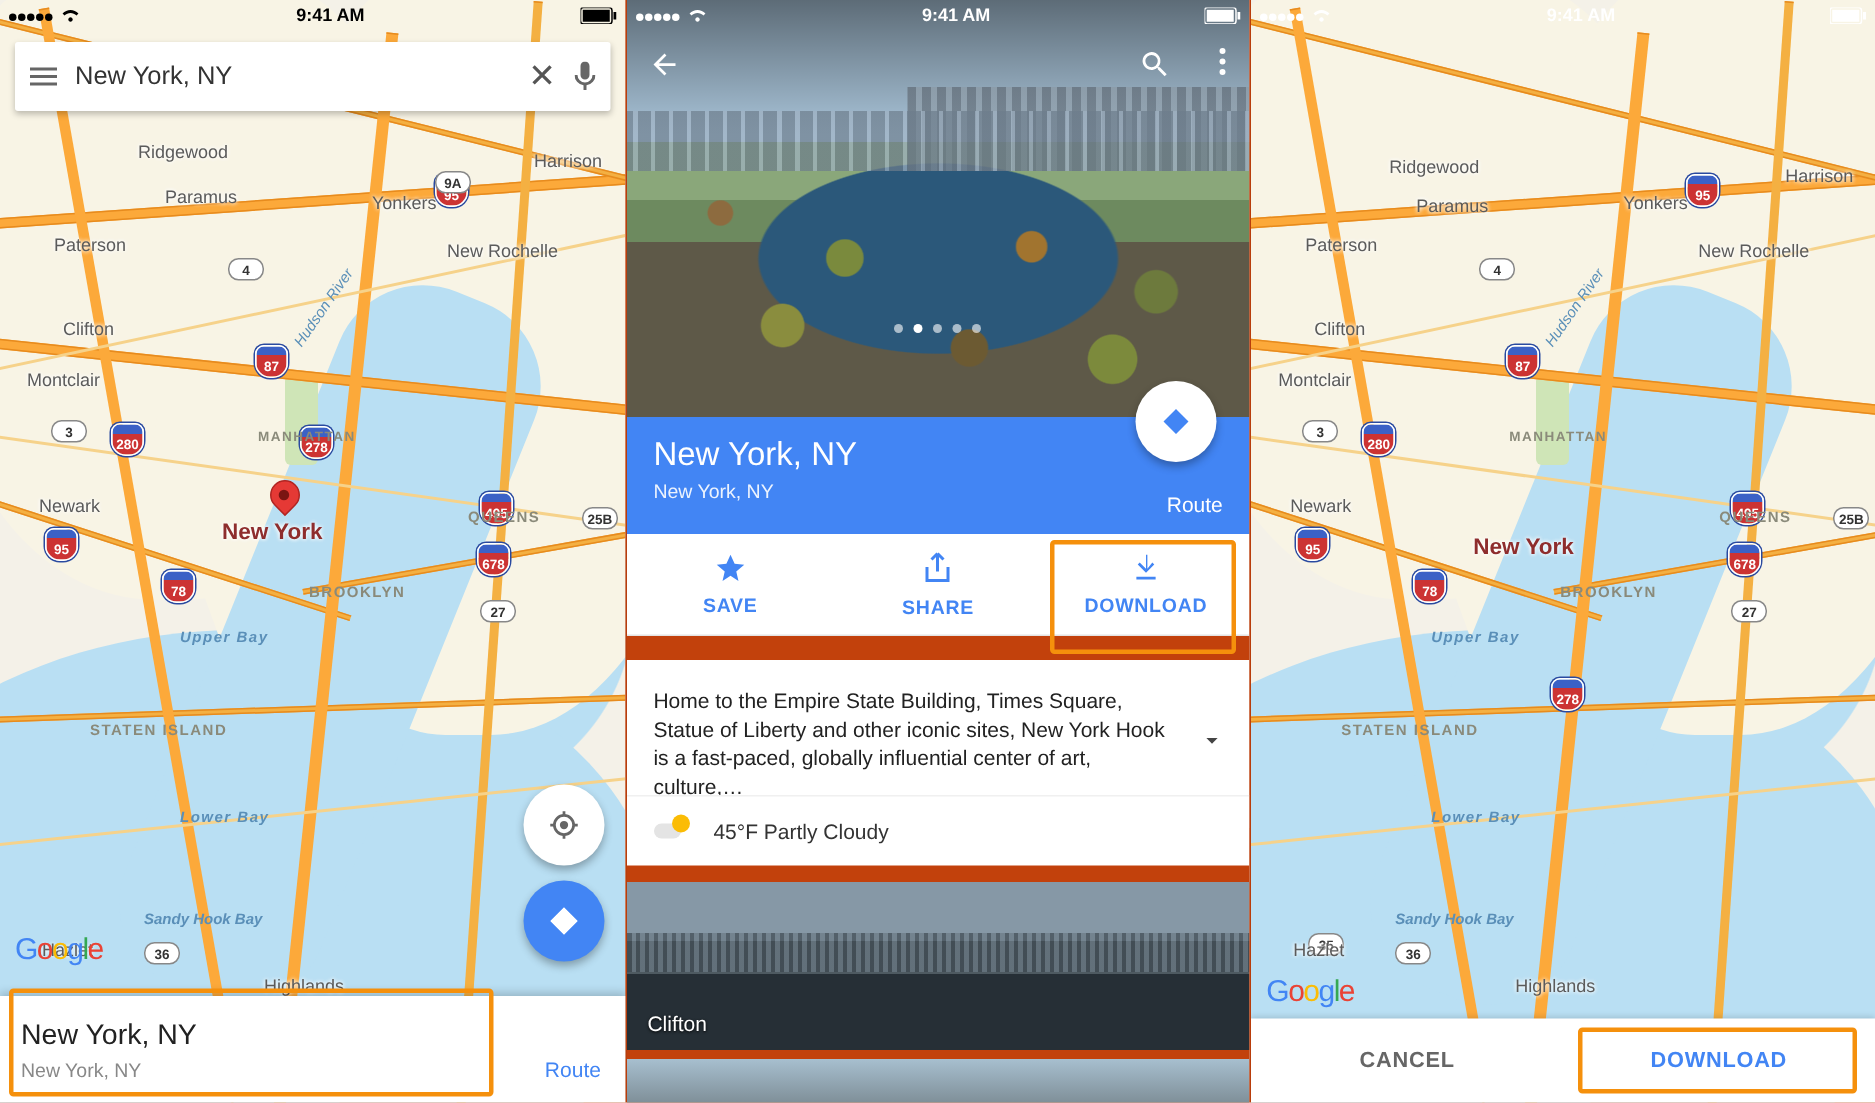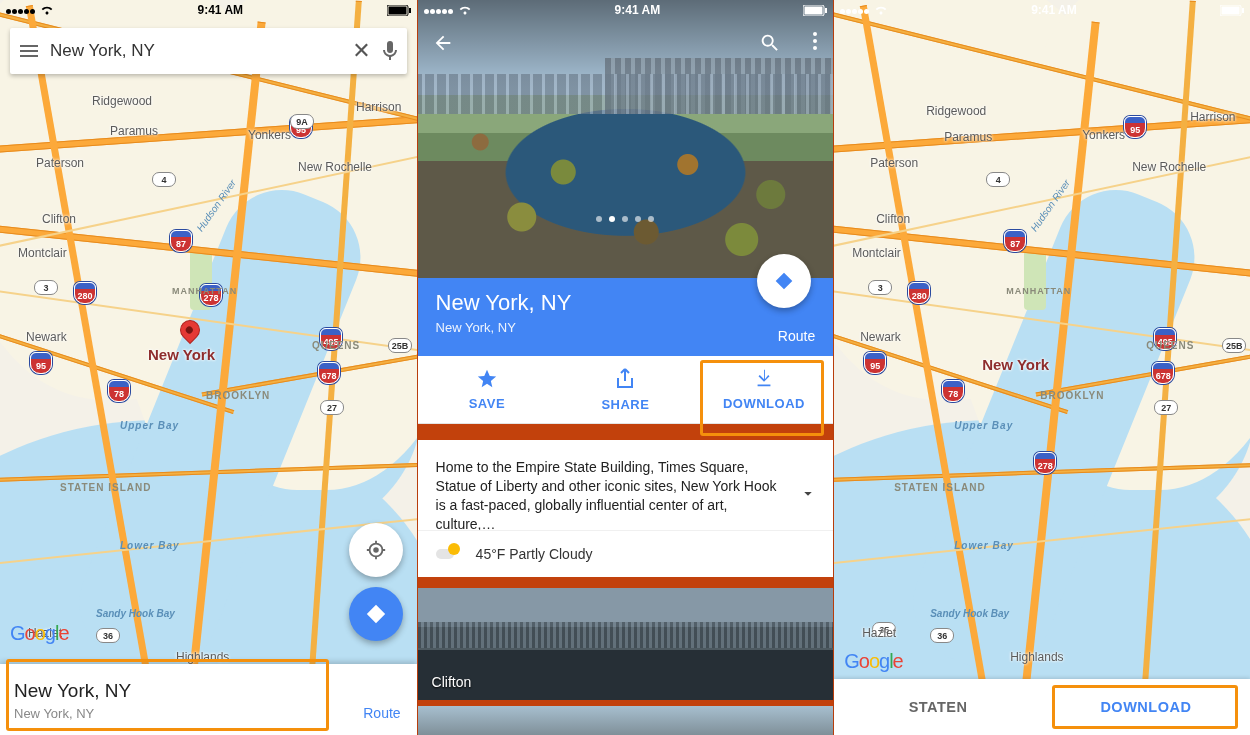--- a/index.html
+++ b/index.html
@@ -661,18 +661,18 @@
 
     <span class="city-label big" style="top:356px;left:148px;">New York</span>
 
     <div class="glogo" style="bottom:62px;">
       <span>G</span><span>o</span><span>o</span><span>g</span><span>l</span><span>e</span>
     </div>
   </div>
 
 
   <div class="dl-footer">
-    <button class="cancel">STATEN</button>
+    <button class="cancel">CANCEL</button>
     <button class="download">DOWNLOAD</button>
   </div>
 
   <div class="highlight-box" style="right:12px;bottom:6px;width:186px;height:44px;"></div>
 </div>
 
 </body></html>

